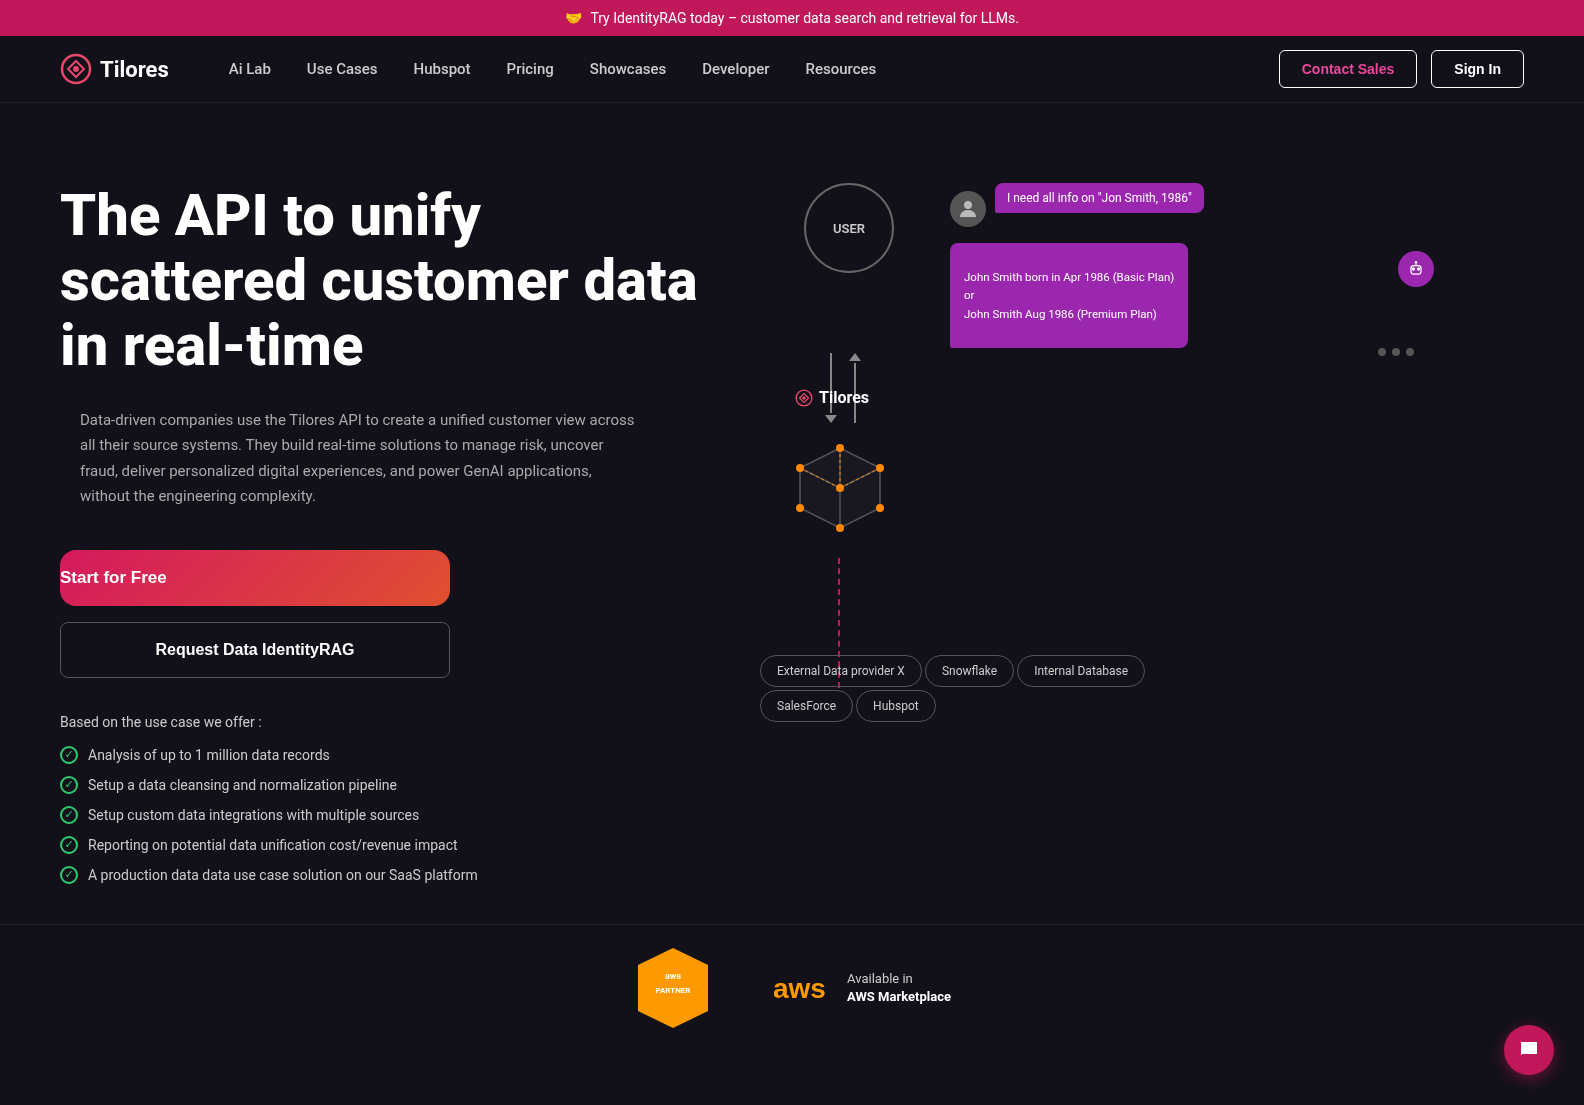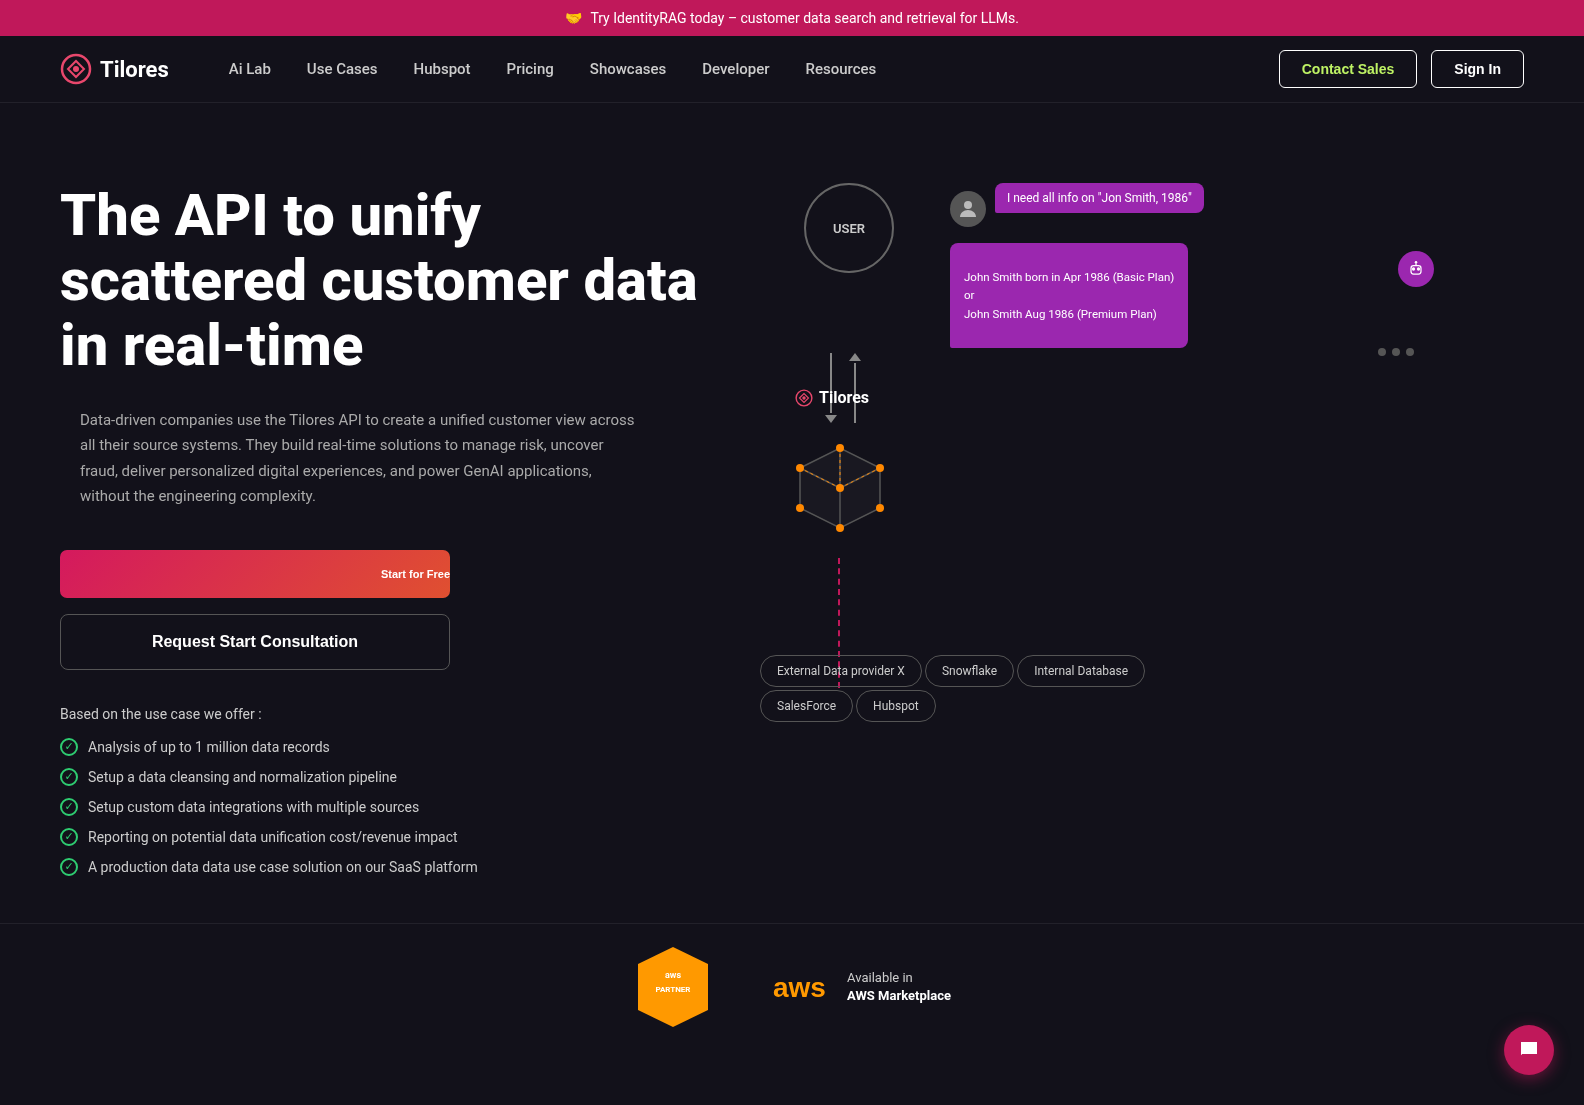--- a/index.html
+++ b/index.html
@@ -60,21 +60,21 @@
       font-weight: 500;
     }
     .nav-actions {
       display: flex;
       align-items: center;
       gap: 14px;
     }
     .btn-contact {
       background: transparent;
       border: 1.5px solid #fff;
-      color: #bef264;
+      color: #ec4899;
       padding: 10px 22px;
       border-radius: 6px;
       font-size: 14px;
       font-weight: 600;
       cursor: pointer;
     }
     .btn-signin {
       background: transparent;
       border: 1.5px solid #fff;
       color: #fff;
@@ -111,26 +111,26 @@
       margin-bottom: 40px;
       max-width: 560px;
       margin-left: 20px;
     }
     .btn-start {
       display: block;
       width: 390px;
       padding: 18px 0;
       background: linear-gradient(135deg, #d4195e, #e05030);
       border: none;
-      border-radius: 7px;
-      color: #fff;
-      font-size: 11px;
+      border-radius: 16px;
+      color: #fff;
+      font-size: 17px;
       font-weight: 700;
       cursor: pointer;
-      text-align: right;
+      text-align: left;
       margin-bottom: 16px;
     }
     .btn-consult {
       display: block;
       width: 390px;
       padding: 18px 0;
       background: transparent;
       border: 1.5px solid #555;
       border-radius: 8px;
       color: #fff;
@@ -413,21 +413,21 @@
     <button class="btn-signin">Sign In</button>
   </div>
 </nav>
 
 <section class="hero">
 
   <div class="hero-left">
     <h1 class="hero-title">The API to unify scattered customer data in real-time</h1>
     <p class="hero-description">Data-driven companies use the Tilores API to create a unified customer view across all their source systems. They build real-time solutions to manage risk, uncover fraud, deliver personalized digital experiences, and power GenAI applications, without the engineering complexity.</p>
     <button class="btn-start">Start for Free</button>
-    <button class="btn-consult">Request Start Consultation</button>
+    <button class="btn-consult">Request Data IdentityRAG</button>
     <p class="use-case-heading">Based on the use case we offer :</p>
     <ul class="feature-list">
       <li>
         <span class="check-icon">✓</span>
         <span>Analysis of up to 1 million data records</span>
       </li>
       <li>
         <span class="check-icon">✓</span>
         <span>Setup a data cleansing and normalization pipeline</span>
       </li>

